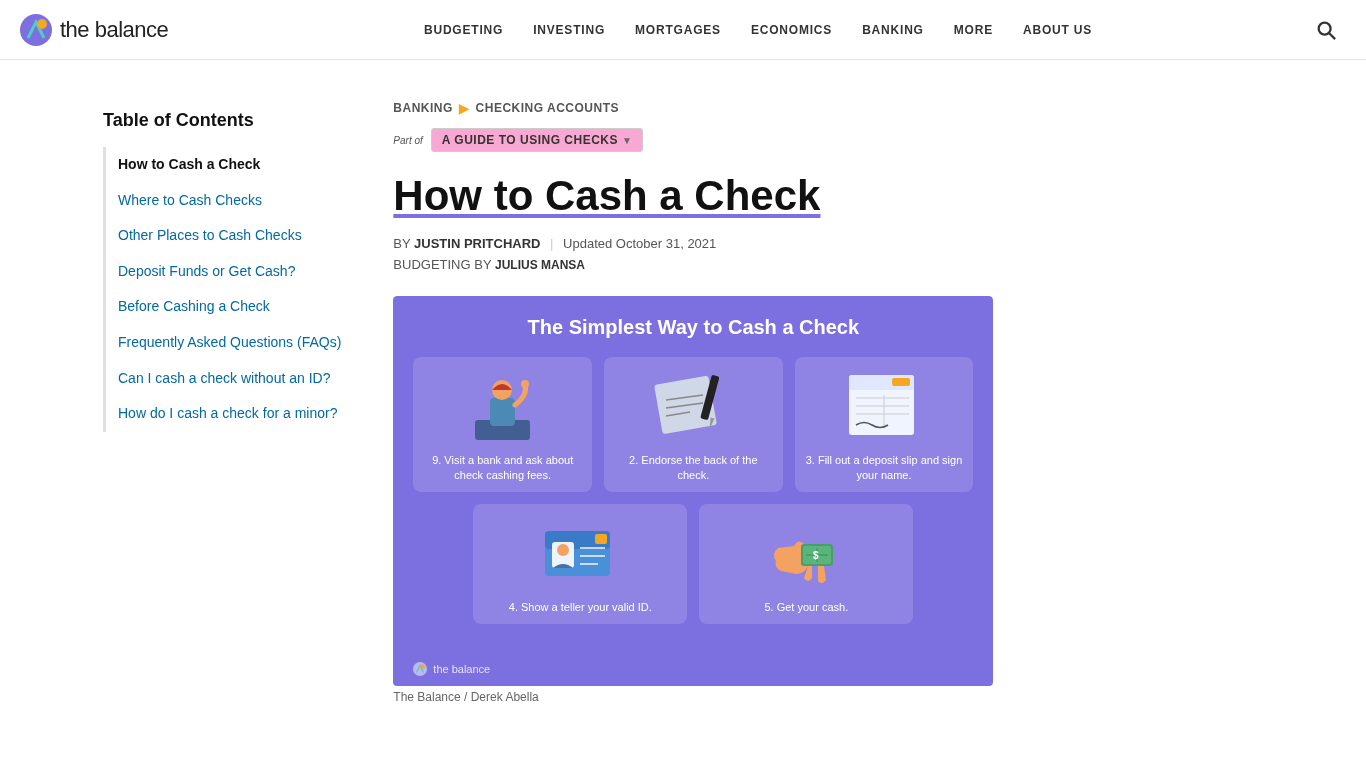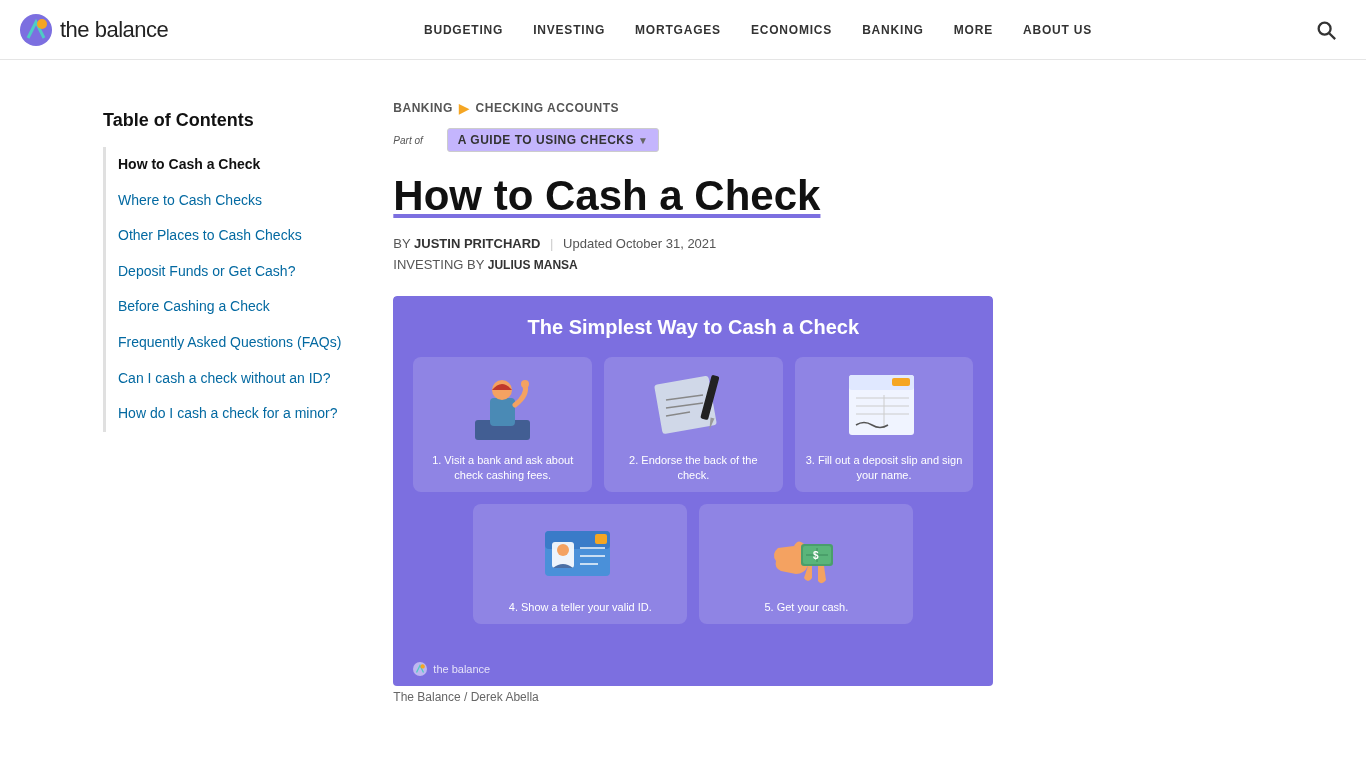--- a/index.html
+++ b/index.html
@@ -163,22 +163,21 @@
       gap: 4px;
       border: 1px solid #ccc;
       border-radius: 3px;
       padding: 4px 10px;
       font-size: 12px;
       font-weight: 600;
       color: #333;
       letter-spacing: 0.5px;
       text-transform: uppercase;
       cursor: pointer;
-      background: #c4b5fd;
-      margin-left: 16px;
+      background: #f9a8d4;
     }
     .series-chevron { font-size: 10px; color: #666; }
 
     
     .article-title {
       font-size: 42px;
       font-weight: 700;
       color: #111;
       line-height: 1.15;
       margin-bottom: 16px;
@@ -366,21 +365,21 @@
       </div>
 
       <h1 class="article-title">How to Cash a Check</h1>
 
       <div class="author-line">
         BY <a href="#">JUSTIN PRITCHARD</a>
         <span class="author-separator">|</span>
         <span>Updated October 31, 2021</span>
       </div>
       <div class="reviewed-line">
-        <span>INVESTING BY</span>
+        <span>BUDGETING BY</span>
         <a href="#">JULIUS MANSA</a>
       </div>
 
       <div class="hero-image-container">
         <div class="hero-image">
           <div class="hero-title">The Simplest Way to Cash a Check</div>
           <div class="hero-steps-grid">
 
             <div class="hero-step">
               <div class="hero-step-icon">
@@ -391,21 +390,21 @@
                   <rect x="20" y="28" width="25" height="28" rx="4" fill="#4a8ab5"></rect>
 
                   <circle cx="32" cy="20" r="10" fill="#f4a261"></circle>
 
                   <path d="M22 20 Q32 8 42 20" fill="#c0392b"></path>
 
                   <path d="M45 35 Q58 25 55 15" stroke="#f4a261" stroke-width="5" fill="none" stroke-linecap="round"></path>
                   <circle cx="55" cy="14" r="4" fill="#f4a261"></circle>
                 </svg>
               </div>
-              <div class="hero-step-text">1. Visit a bank and ask about check cashing fees.</div>
+              <div class="hero-step-text">9. Visit a bank and ask about check cashing fees.</div>
             </div>
 
             <div class="hero-step">
               <div class="hero-step-icon">
                 <svg width="90" height="75" viewBox="0 0 90 75">
 
                   <rect x="10" y="10" width="55" height="50" rx="3" fill="#d0d8e8" transform="rotate(-10 37 35)"></rect>
                   <line x1="18" y1="30" x2="55" y2="25" stroke="#888" stroke-width="1.5"></line>
                   <line x1="18" y1="38" x2="55" y2="33" stroke="#888" stroke-width="1.5"></line>
                   <line x1="18" y1="46" x2="42" y2="42" stroke="#888" stroke-width="1.5"></line>

